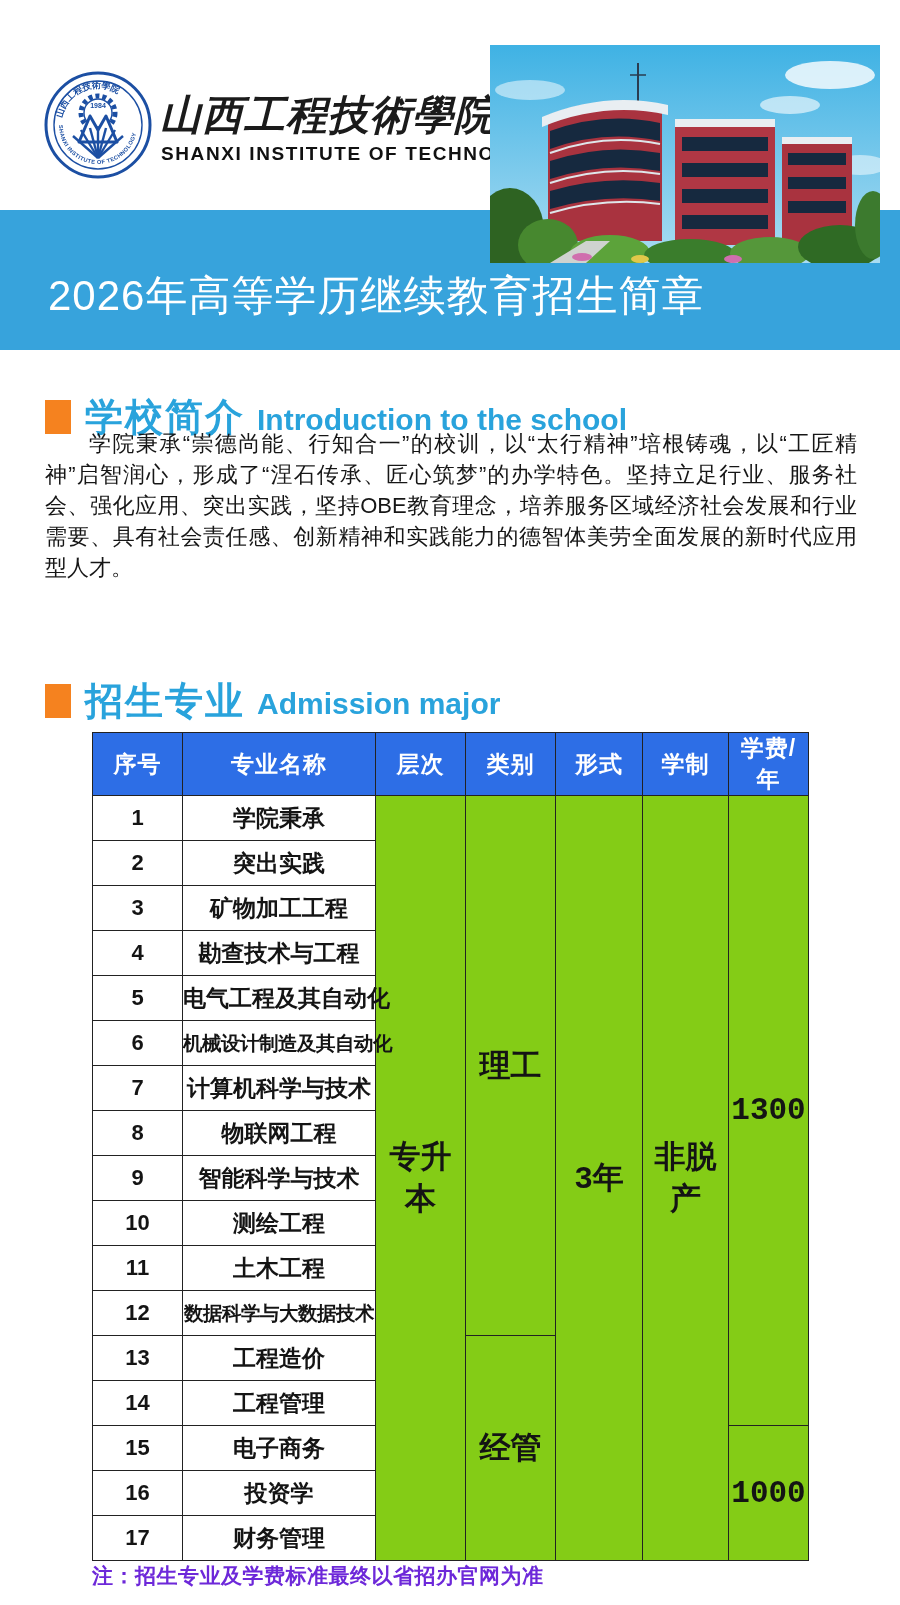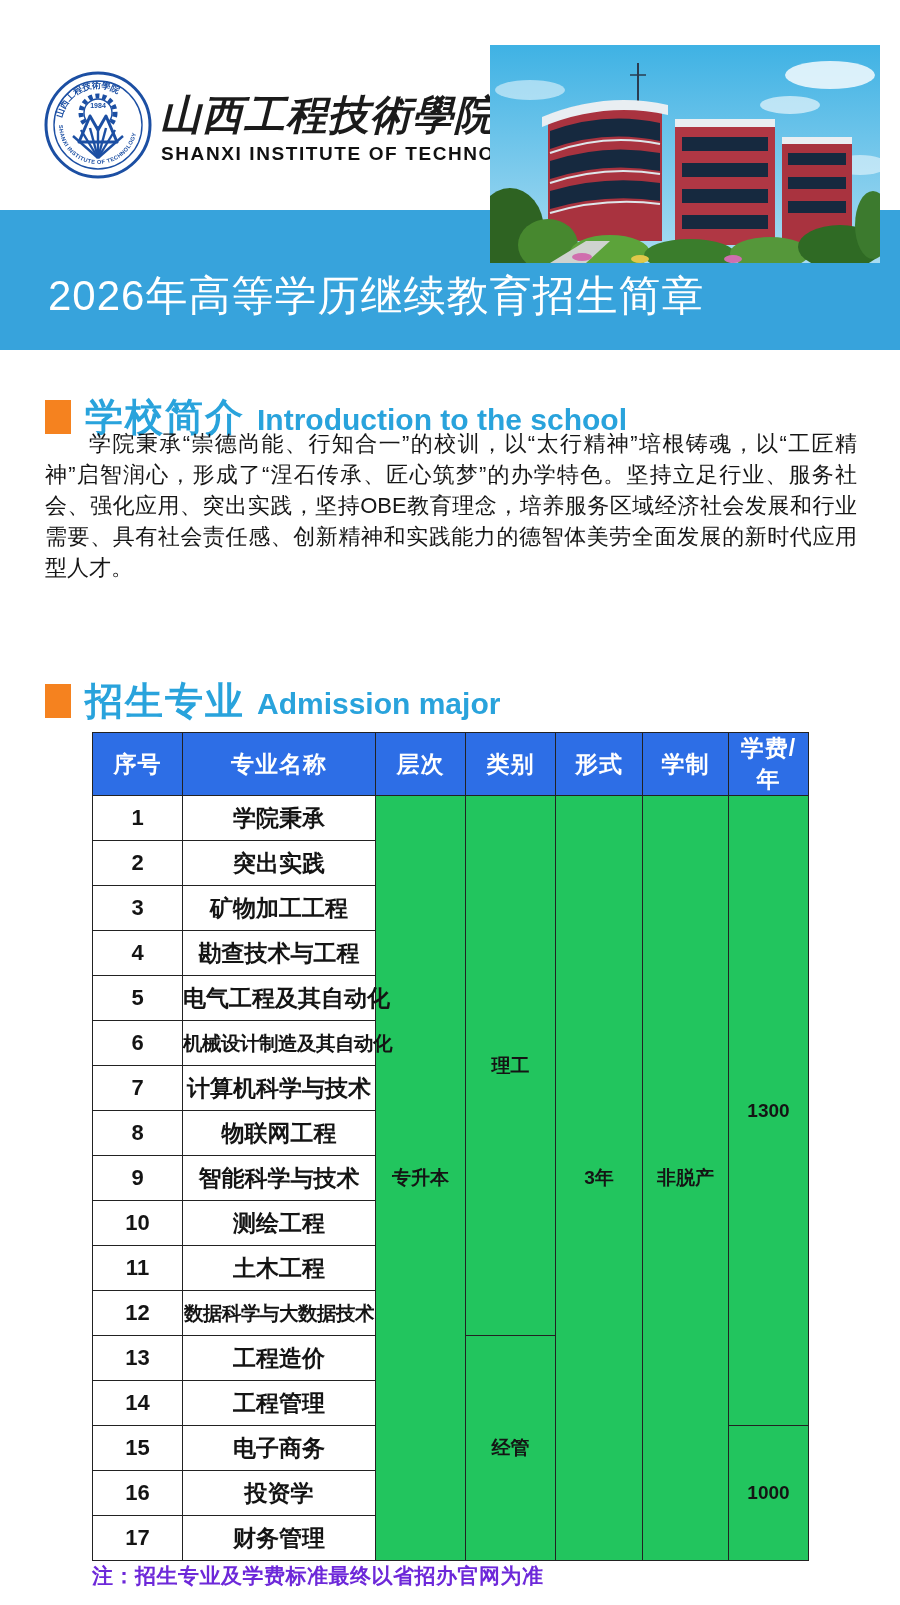--- a/index.html
+++ b/index.html
@@ -58,21 +58,21 @@
   #majors-table thead tr{height:53px;}
   #majors-table thead th{
     background:var(--table-head-blue,#2d6ee6);color:#ffffff;
     font-size:23px;font-weight:800;letter-spacing:1px;
   }
   #majors-table tbody tr{height:45px;background:#ffffff;}
   td.no-cell{font-size:22px;font-weight:700;}
   td.major-cell{font-size:23px;font-weight:700;white-space:nowrap;}
   #majors-table tbody tr:nth-child(6) td.major-cell,
   #majors-table tbody tr:nth-child(12) td.major-cell{font-size:19.5px;letter-spacing:-0.5px;}
-  td.merge-cell{font-size:19px;font-weight:700;background:#22c55e;}
+  td.merge-cell{font-size:31px;font-weight:700;background:#84cc16;font-family:Liberation Mono, monospace;}
   
   #note{
     position:absolute;left:92px;top:1562px;font-size:21px;font-weight:600;
     color:#6d28d9;letter-spacing:0.5px;white-space:nowrap;
   }
 </style>
 </head>
 <body>
 
 <div id="page">

